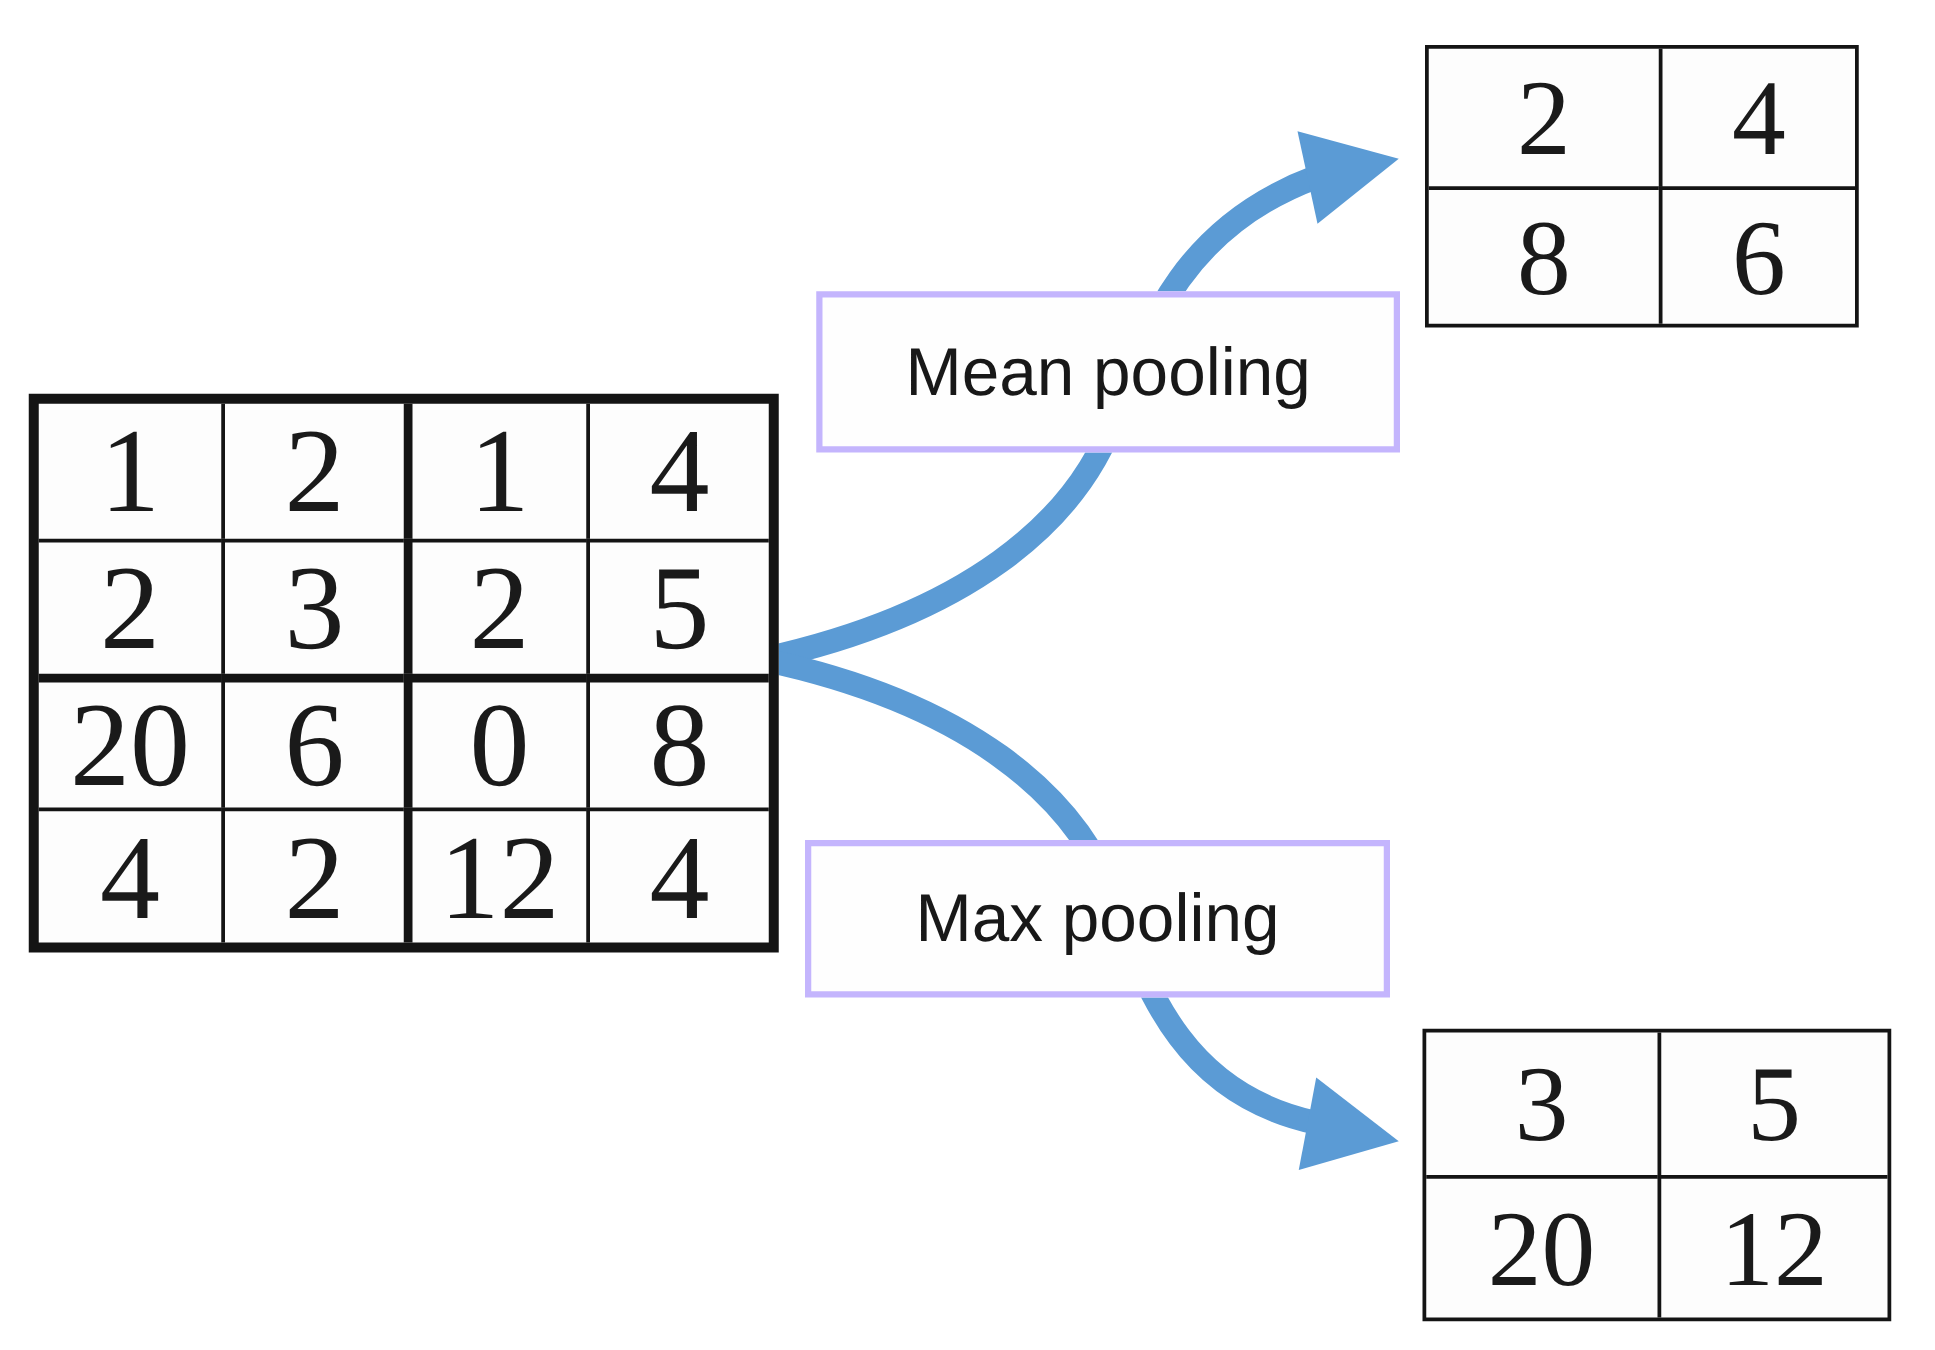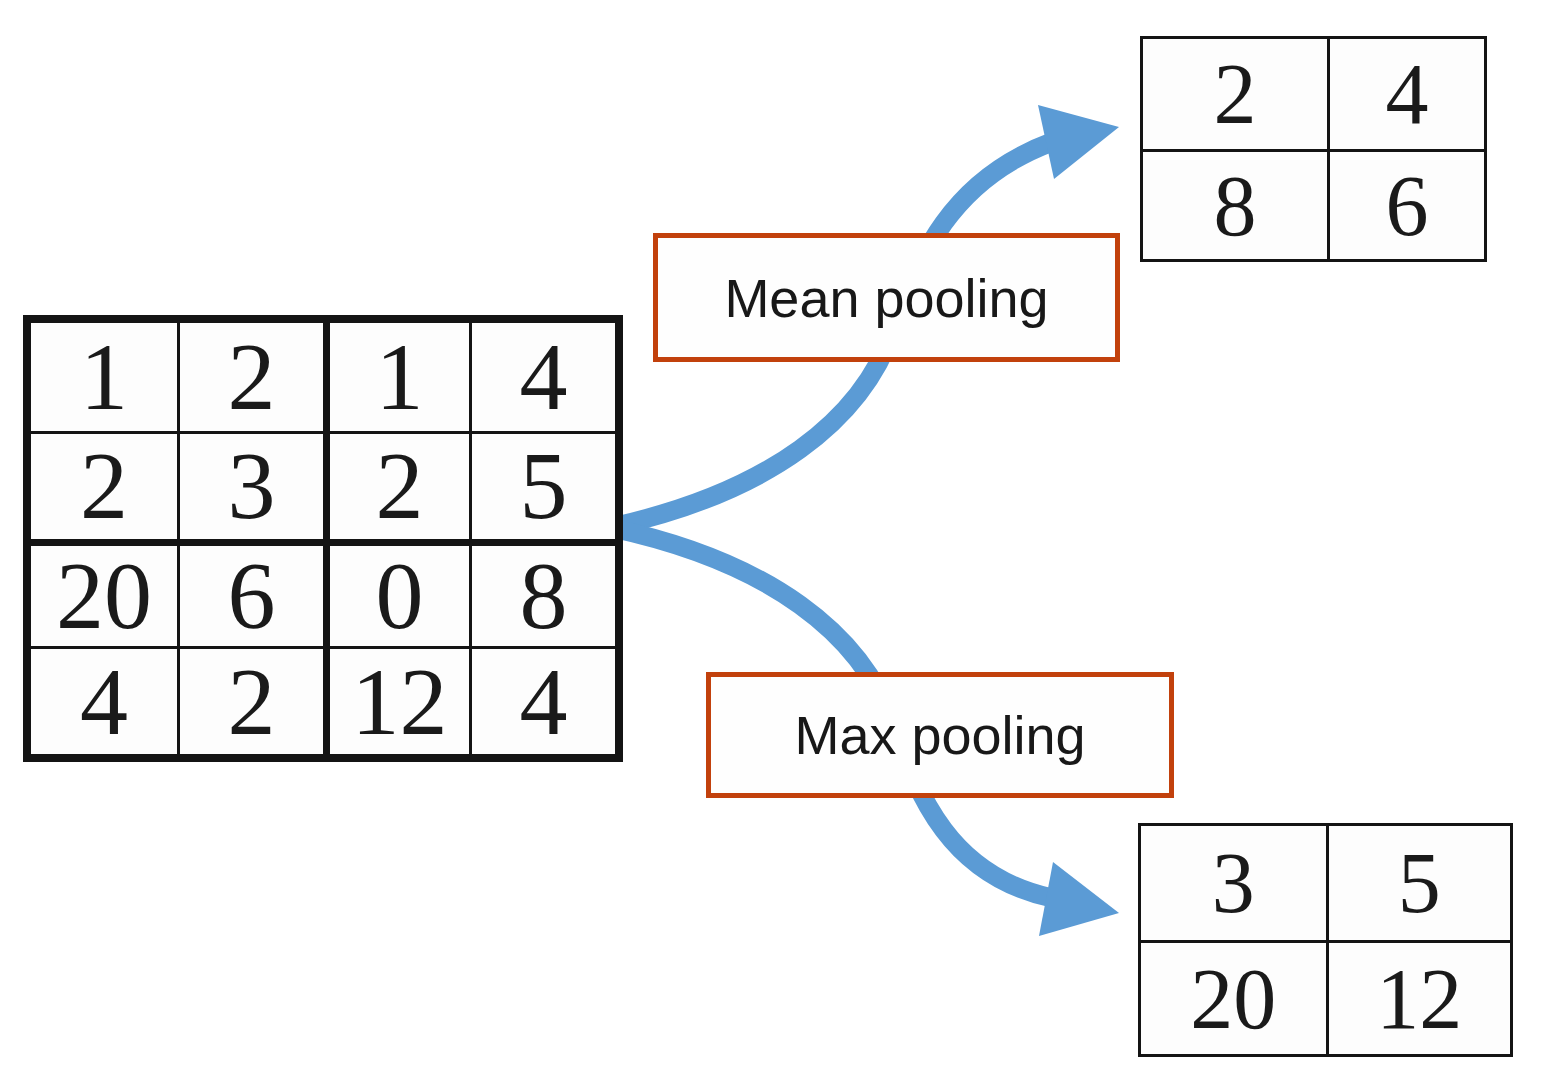--- a/index.html
+++ b/index.html
@@ -65,29 +65,29 @@
   .matrix2 .cell:nth-child(2n+1) { border-left: none; }
   .matrix2 .cell:nth-child(-n+2) { border-top: none; }
 
   #mean-result { left: 1140px; top: 36px; width: 347px; height: 226px; grid-template-columns: 54% 46%; }
   #max-result  { left: 1138px; top: 823px; width: 375px; height: 234px; grid-template-columns: 50% 50%; }
 
   
   .label-box {
     position: absolute;
     box-sizing: border-box;
-    border: 5px solid #c2410c;
+    border: 5px solid #c4b5fd;
     background: #fefefe;
     display: flex; align-items: center; justify-content: center;
     font-family: "Liberation Sans", sans-serif;
     font-size: 54px; color: #181818;
     z-index: 3;
   }
   #mean-box { left: 653px; top: 233px; width: 467px; height: 129px; }
-  #max-box  { left: 706px; top: 672px; width: 468px; height: 126px; }
+  #max-box  { left: 644px; top: 672px; width: 468px; height: 126px; }
 </style>
 </head>
 <body>
 
 <div class="canvas">
 
   <svg class="arrow-layer" width="1548" height="1080" viewBox="0 0 1548 1080">
     <g>
       <path d="M 612,527 C 770,492 862,420 893,330 C 918,258 950,180 1052,142" fill="none" stroke="#5B9BD5" stroke-width="19"></path>
       <polygon points="1119,127 1038,105 1054,179" fill="#5B9BD5"></polygon>

